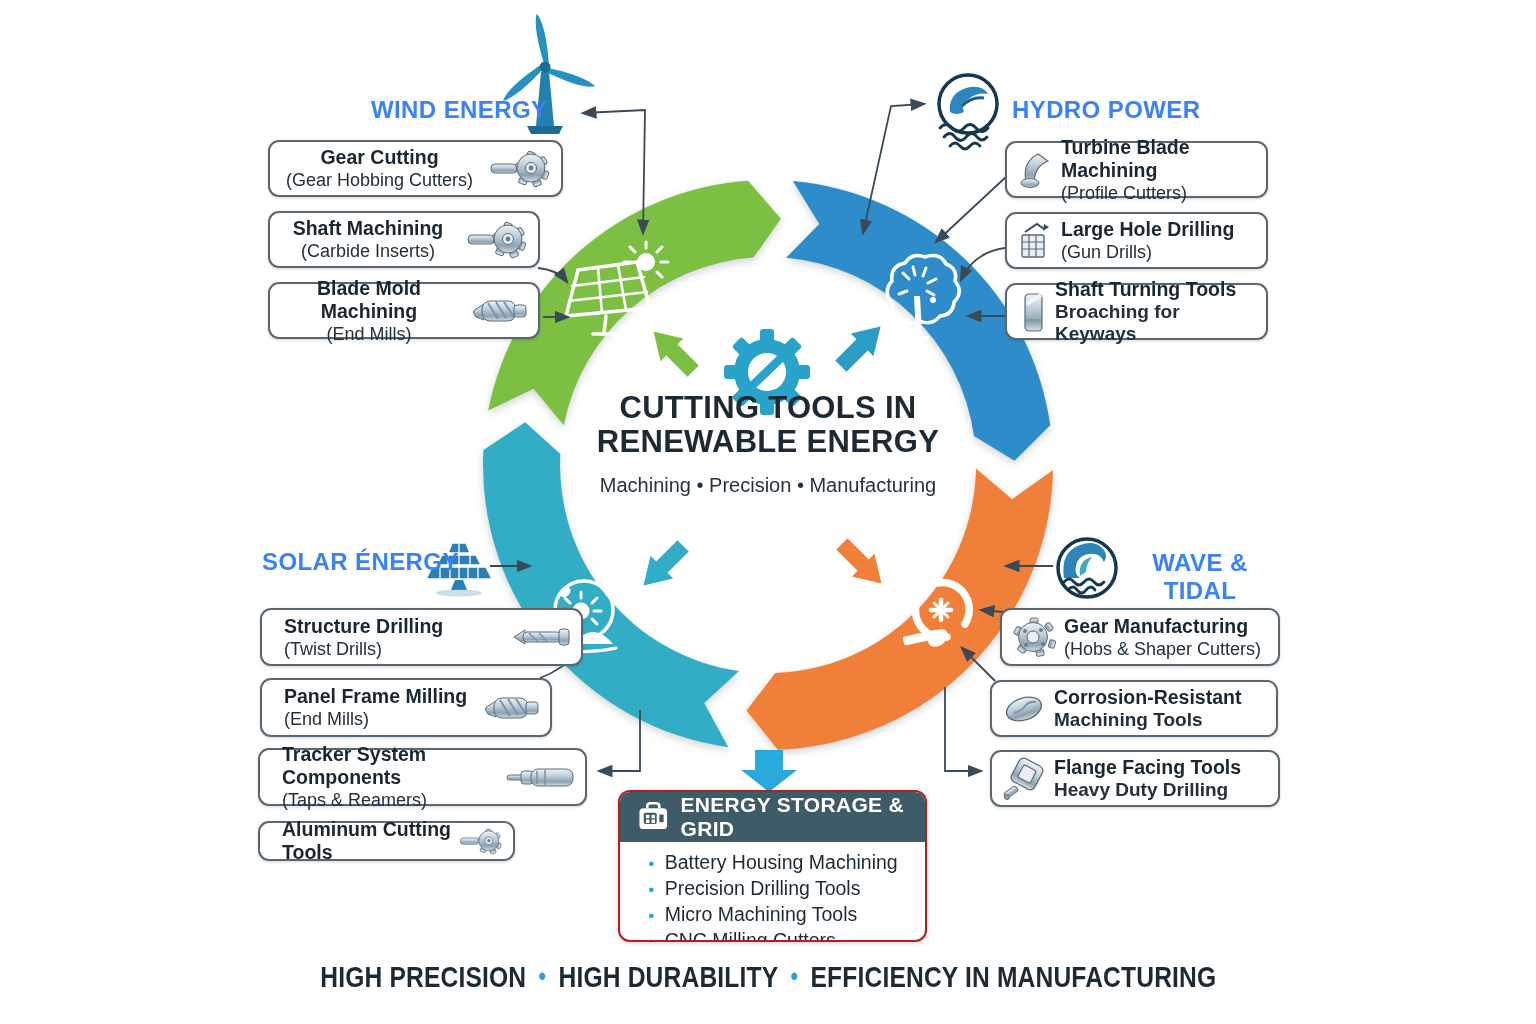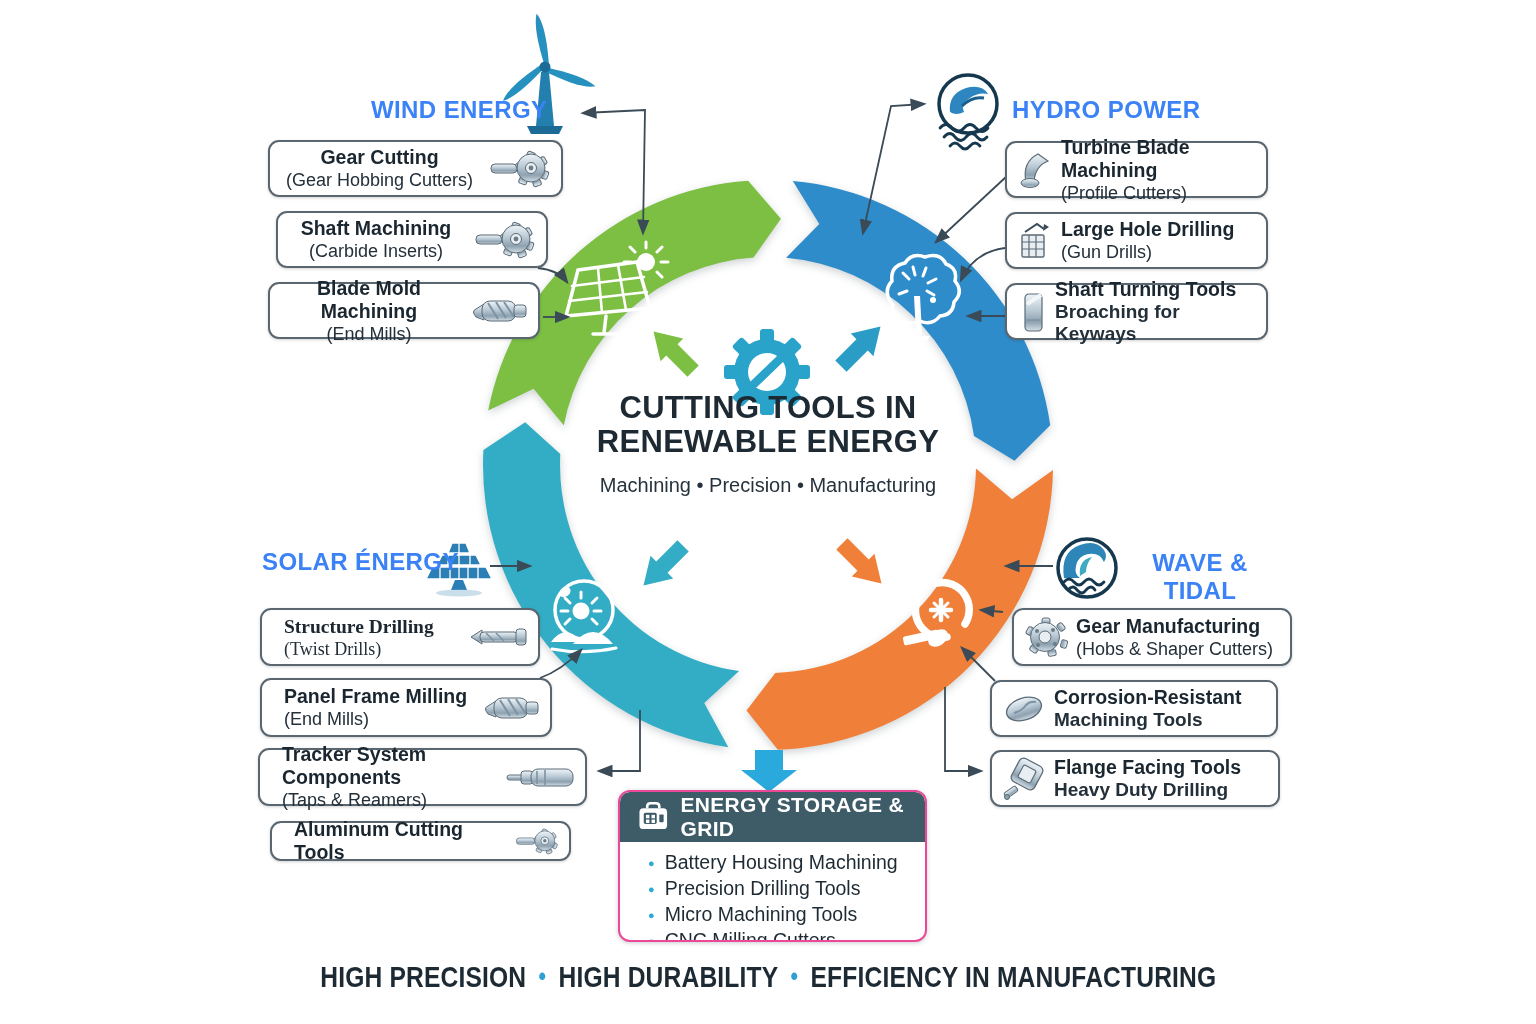--- a/index.html
+++ b/index.html
@@ -14,21 +14,21 @@
   .tbox .txt.center{text-align:center;}
   .tbox .txt.padded{padding-left:22px;}
   .tbox-title{font-size:19.5px;font-weight:bold;color:#1b2730;line-height:23px;}
   .tbox-sub{font-size:18px;color:#232f39;line-height:22px;}
   .tbox-sub.bold{font-weight:bold;font-size:19px;}
   .tbox .icon-right{flex:0 0 auto;margin-right:10px;}
   .tbox .icon-left{flex:0 0 auto;margin-left:10px;margin-right:8px;}
   .center-text{position:absolute;left:553px;top:391px;width:430px;text-align:center;}
   .center-title{font-size:31px;font-weight:bold;color:#1e2a33;line-height:34px;letter-spacing:.3px;}
   .center-sub{font-size:20px;color:#26333d;margin-top:15px;}
-  .storage{position:absolute;background:#fff;border:2px solid #ec4899;border-radius:12px;
+  .storage{position:absolute;background:#fff;border:2px solid #b91c1c;border-radius:12px;
            box-shadow:0 1px 4px rgba(40,50,60,.25);overflow:hidden;box-sizing:border-box;}
   .storage-head{height:50px;display:flex;align-items:center;gap:10px;padding-left:16px;
                 color:#fff;font-size:21px;font-weight:bold;letter-spacing:.3px;border-radius:9px 9px 0 0;}
   .storage-list{list-style:none;margin:9px 0 0 0;padding:0 0 0 28px;}
   .storage-list li{display:flex;align-items:baseline;gap:10px;font-size:19.5px;color:#1d2a33;line-height:23px;font-weight:500;}
   .storage-list .b{font-size:11px;position:relative;top:-2px;}
   .footer{position:absolute;left:0;top:960px;width:1536px;display:flex;justify-content:center;}
   .footer-inner{display:flex;align-items:center;gap:15px;transform:scaleX(.82);transform-origin:center;
                 font-size:30px;font-weight:bold;color:#1d2a33;letter-spacing:.2px;white-space:nowrap;}
   .footer-inner .dot{font-size:26px;position:relative;top:-1px;}
@@ -261,21 +261,21 @@
 
 <div class="tbox" style="left:268px;top:140px;width:295px;height:57px;">
   <div class="txt center">
         <div class="tbox-title">Gear Cutting</div>
   <div class="tbox-sub">(Gear Hobbing Cutters)</div>
       </div>
   <svg class="icon-right" width="62" height="46" viewBox="0 0 62 46">
         <use href="#sym-hob"></use>
       </svg>
 </div>
-<div class="tbox" style="left:276px;top:211px;width:272px;height:57px;">
+<div class="tbox" style="left:268px;top:211px;width:272px;height:57px;">
   <div class="txt center">
         <div class="tbox-title">Shaft Machining</div>
   <div class="tbox-sub">(Carbide Inserts)</div>
       </div>
   <svg class="icon-right" width="62" height="46" viewBox="0 0 62 46">
         <use href="#sym-hob"></use>
       </svg>
 </div>
 <div class="tbox" style="left:268px;top:282px;width:272px;height:57px;">
   <div class="txt center">
@@ -308,21 +308,21 @@
 <div class="tbox" style="left:1005px;top:283px;width:263px;height:57px;justify-content:flex-end;">
   <svg class="icon-left" width="30" height="44" viewBox="0 0 30 44">
         <use href="#sym-shafttool"></use>
       </svg>
   <div class="txt">
         <div class="tbox-title">Shaft Turning Tools</div>
   <div class="tbox-sub bold">Broaching for Keyways</div>
       </div>
 </div>
 
-<div class="tbox" style="left:260px;top:608px;width:280px;height:58px;font-family:Liberation Serif, serif;">
+<div class="tbox" style="left:260px;top:608px;width:323px;height:58px;">
   <div class="txt padded">
         <div class="tbox-title">Structure Drilling</div>
   <div class="tbox-sub">(Twist Drills)</div>
       </div>
   <svg class="icon-right" width="58" height="26" viewBox="0 0 58 26">
         <use href="#sym-drill"></use>
       </svg>
 </div>
 <div class="tbox" style="left:260px;top:678px;width:292px;height:59px;">
   <div class="txt padded">
@@ -335,30 +335,30 @@
 </div>
 <div class="tbox" style="left:258px;top:748px;width:329px;height:58px;">
   <div class="txt padded">
         <div class="tbox-title">Tracker System Components</div>
   <div class="tbox-sub">(Taps &amp; Reamers)</div>
       </div>
   <svg class="icon-right" width="70" height="28" viewBox="0 0 70 28">
         <use href="#sym-reamer"></use>
       </svg>
 </div>
-<div class="tbox" style="left:258px;top:821px;width:301px;height:40px;margin-left:12px;">
+<div class="tbox" style="left:258px;top:821px;width:257px;height:40px;">
   <div class="txt padded">
         <div class="tbox-title">Aluminum Cutting Tools</div>
       </div>
   <svg class="icon-right" width="44" height="33" viewBox="0 0 62 46">
         <use href="#sym-hob"></use>
       </svg>
 </div>
 
-<div class="tbox" style="left:1000px;top:608px;width:280px;height:58px;margin-left:12px;">
+<div class="tbox" style="left:1000px;top:608px;width:280px;height:58px;">
   <svg class="icon-left" width="44" height="40" viewBox="0 0 44 40">
         <use href="#sym-geardisc"></use>
       </svg>
   <div class="txt">
         <div class="tbox-title">Gear Manufacturing</div>
   <div class="tbox-sub">(Hobs &amp; Shaper Cutters)</div>
       </div>
 </div>
 <div class="tbox" style="left:990px;top:680px;width:288px;height:57px;">
   <svg class="icon-left" width="44" height="32" viewBox="0 0 44 32">

